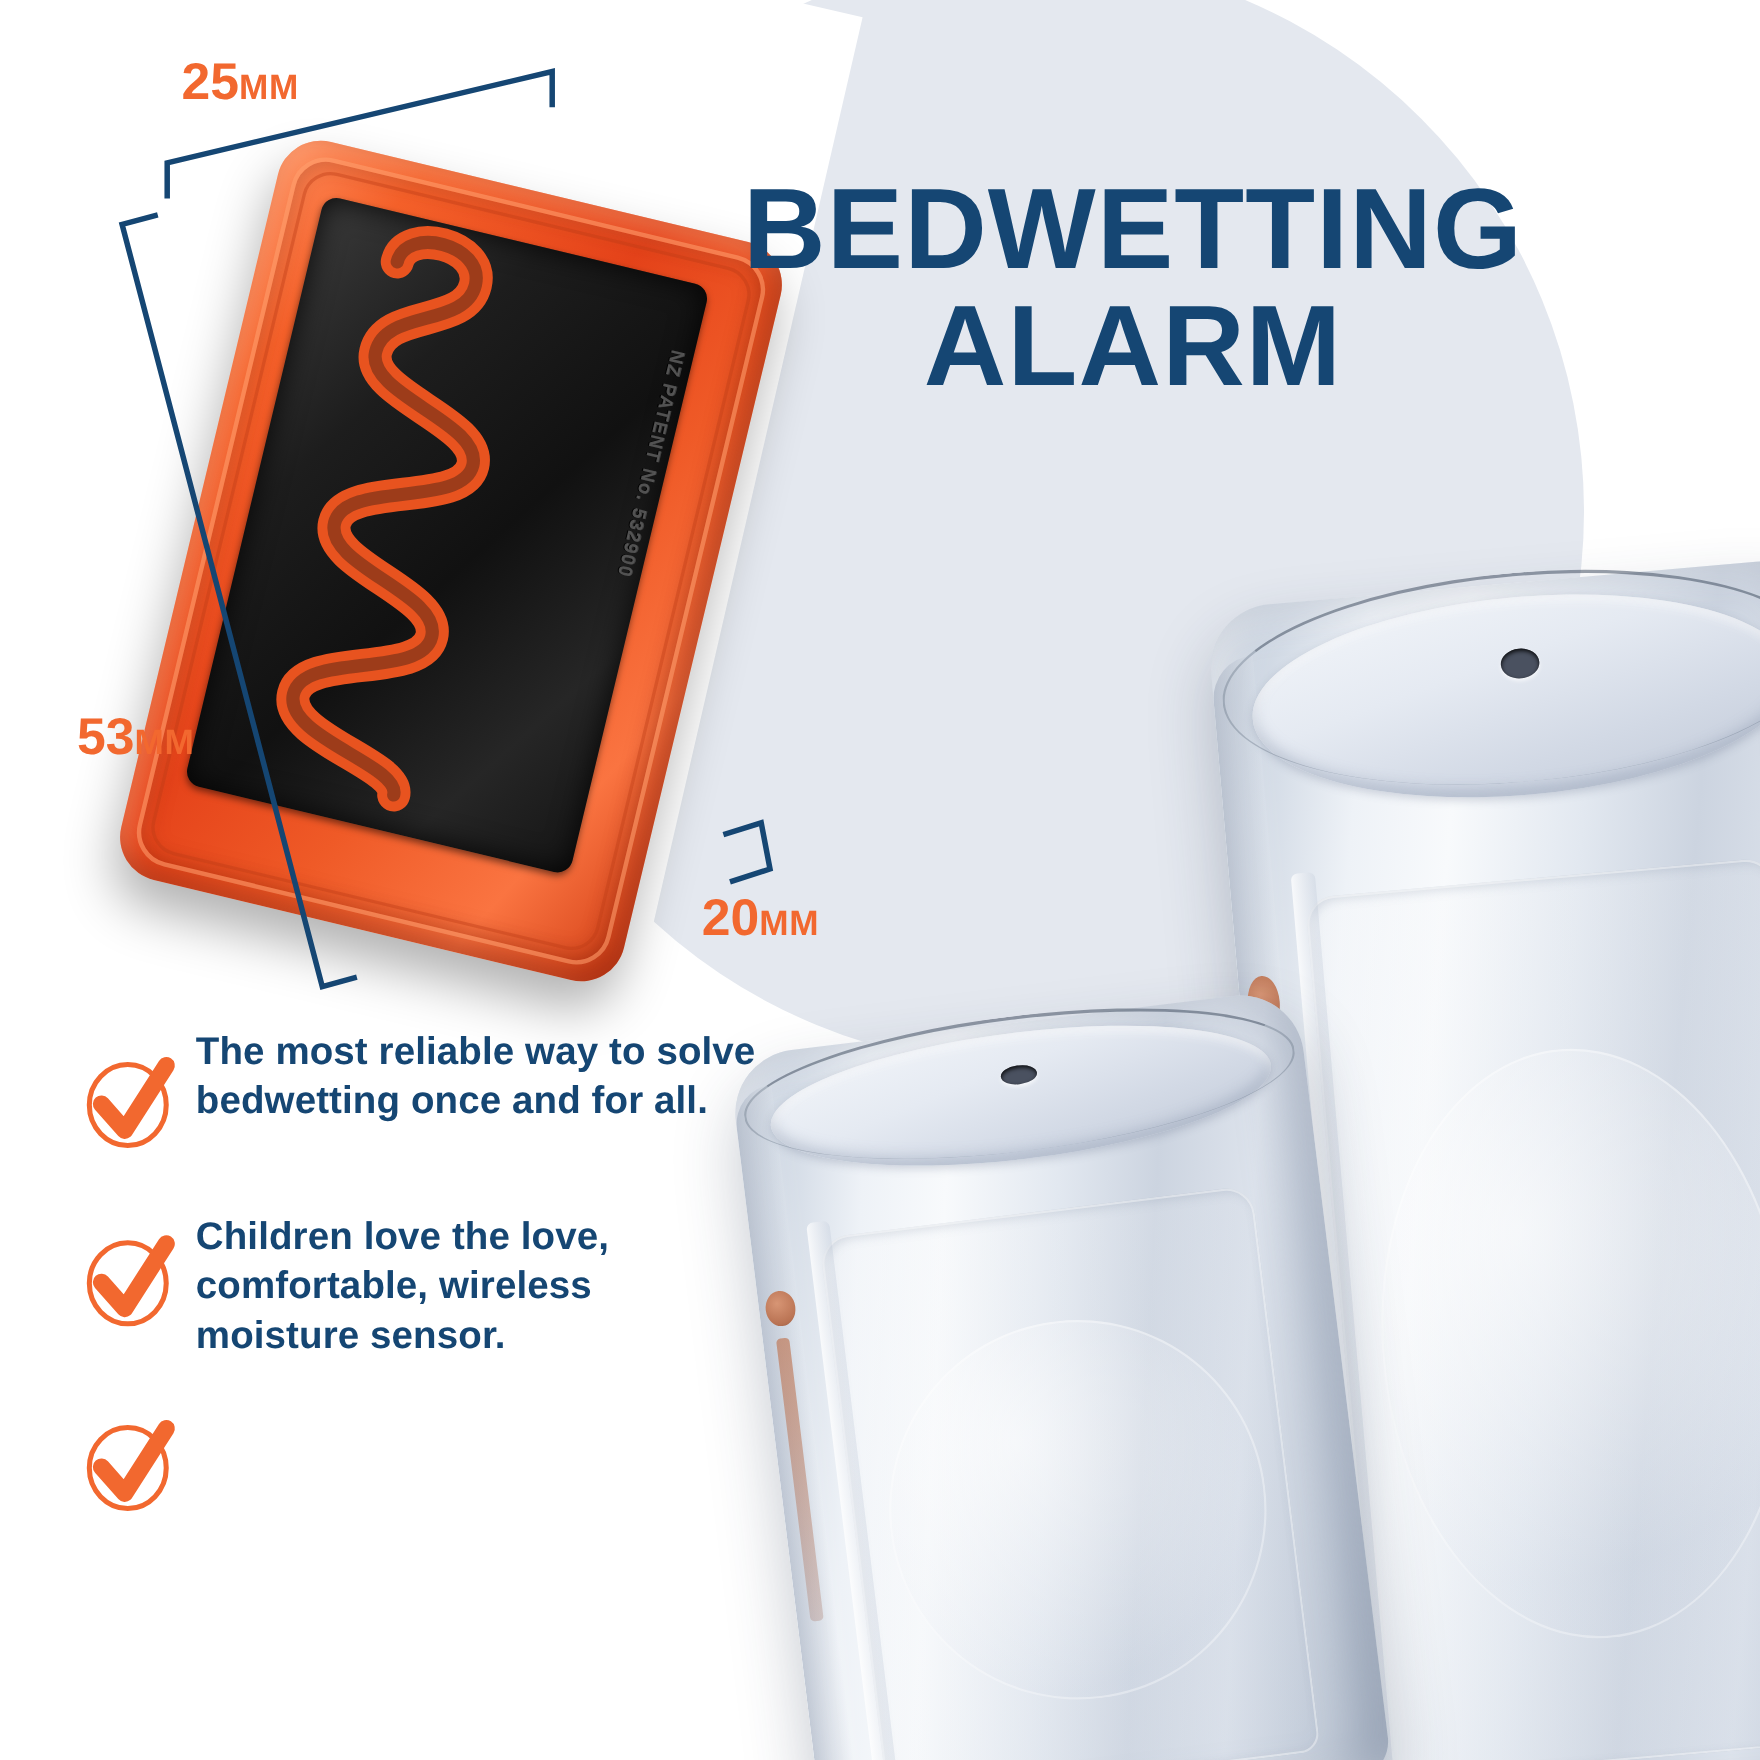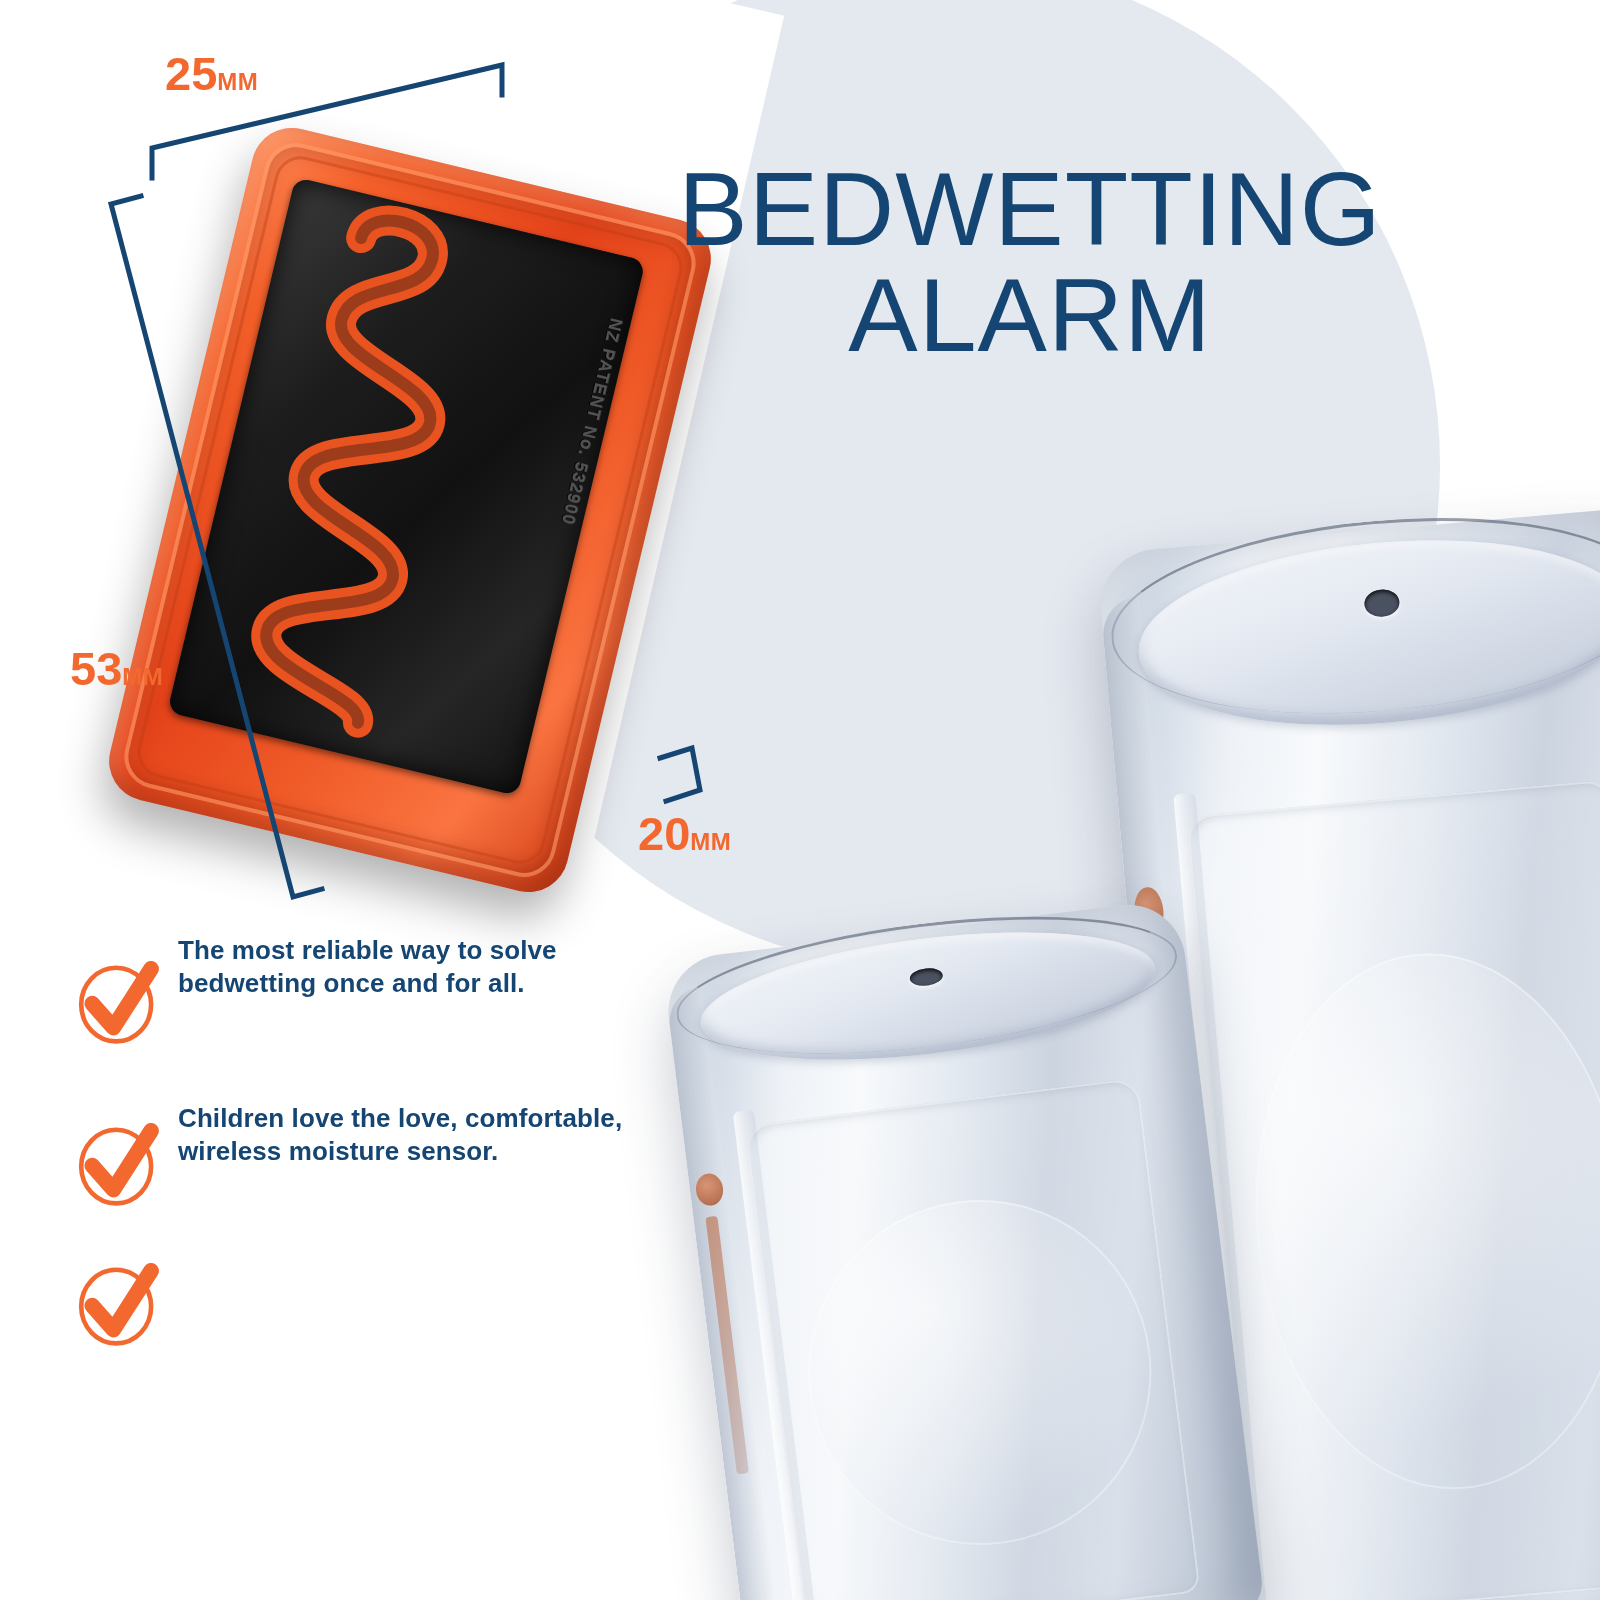--- a/index.html
+++ b/index.html
@@ -53,21 +53,21 @@
     font-size:112px;
     font-weight:bold;
     letter-spacing:3px;
     line-height:1;
     padding:26px 34px 30px 34px;
   }
   .headline {
     margin-top:16px;
     color:#154673;
     font-size:104px;
-    font-weight:normal;
+    font-weight:bold;
     letter-spacing:1px;
     line-height:1.02;
   }
   .headline .l2 { display:block; }
 
   
   .sensor-wrap {
     position:absolute;
     left:175px; top:165px;
     width:470px; height:690px;
@@ -131,21 +131,21 @@
 
   .dim-label {
     position:absolute;
     color:#f2682f;
     font-weight:bold;
     line-height:1;
     white-space:nowrap;
     z-index:10;
   }
   .dim-label .num { font-size:47px; }
-  .dim-label .unit { font-size:24px; letter-spacing:.5px; }
+  .dim-label .unit { font-size:32px; letter-spacing:.5px; }
 
   #dim-25 { left:165px; top:50px; }
   #dim-53 { left:70px;  top:645px; }
   #dim-10 { left:638px; top:810px; }
 
   
   .alarm {
     position:absolute;
     z-index:7;
   }
@@ -266,21 +266,21 @@
     margin-bottom:46px;
   }
   .check-icon {
     flex:0 0 auto;
     width:92px; height:92px;
     margin-right:14px;
     margin-top:24px;
   }
   .feature-text {
     color:#154673;
-    font-size:26px;
+    font-size:35px;
     font-weight:bold;
     line-height:1.28;
     letter-spacing:.1px;
     padding-top:10px;
   }
   #feature-1 .feature-text { padding-top:4px; }
   #feature-2 { margin-bottom:40px; }
   #feature-3 .check-icon { margin-top:8px; }
 </style>
 </head>

